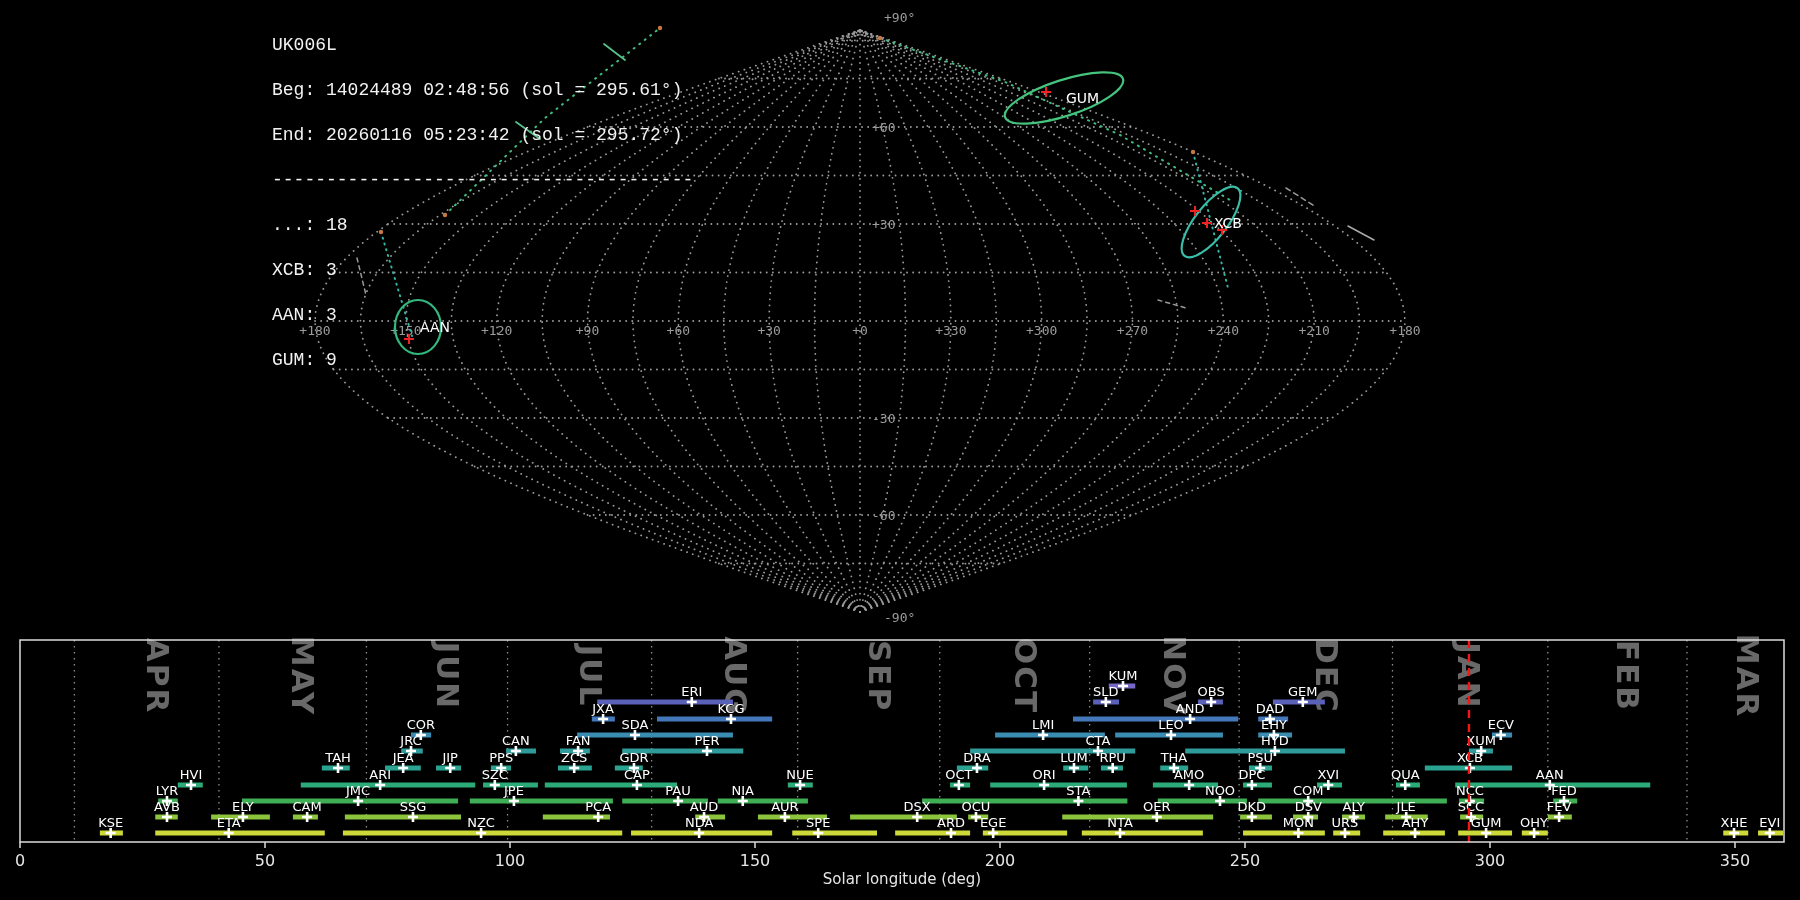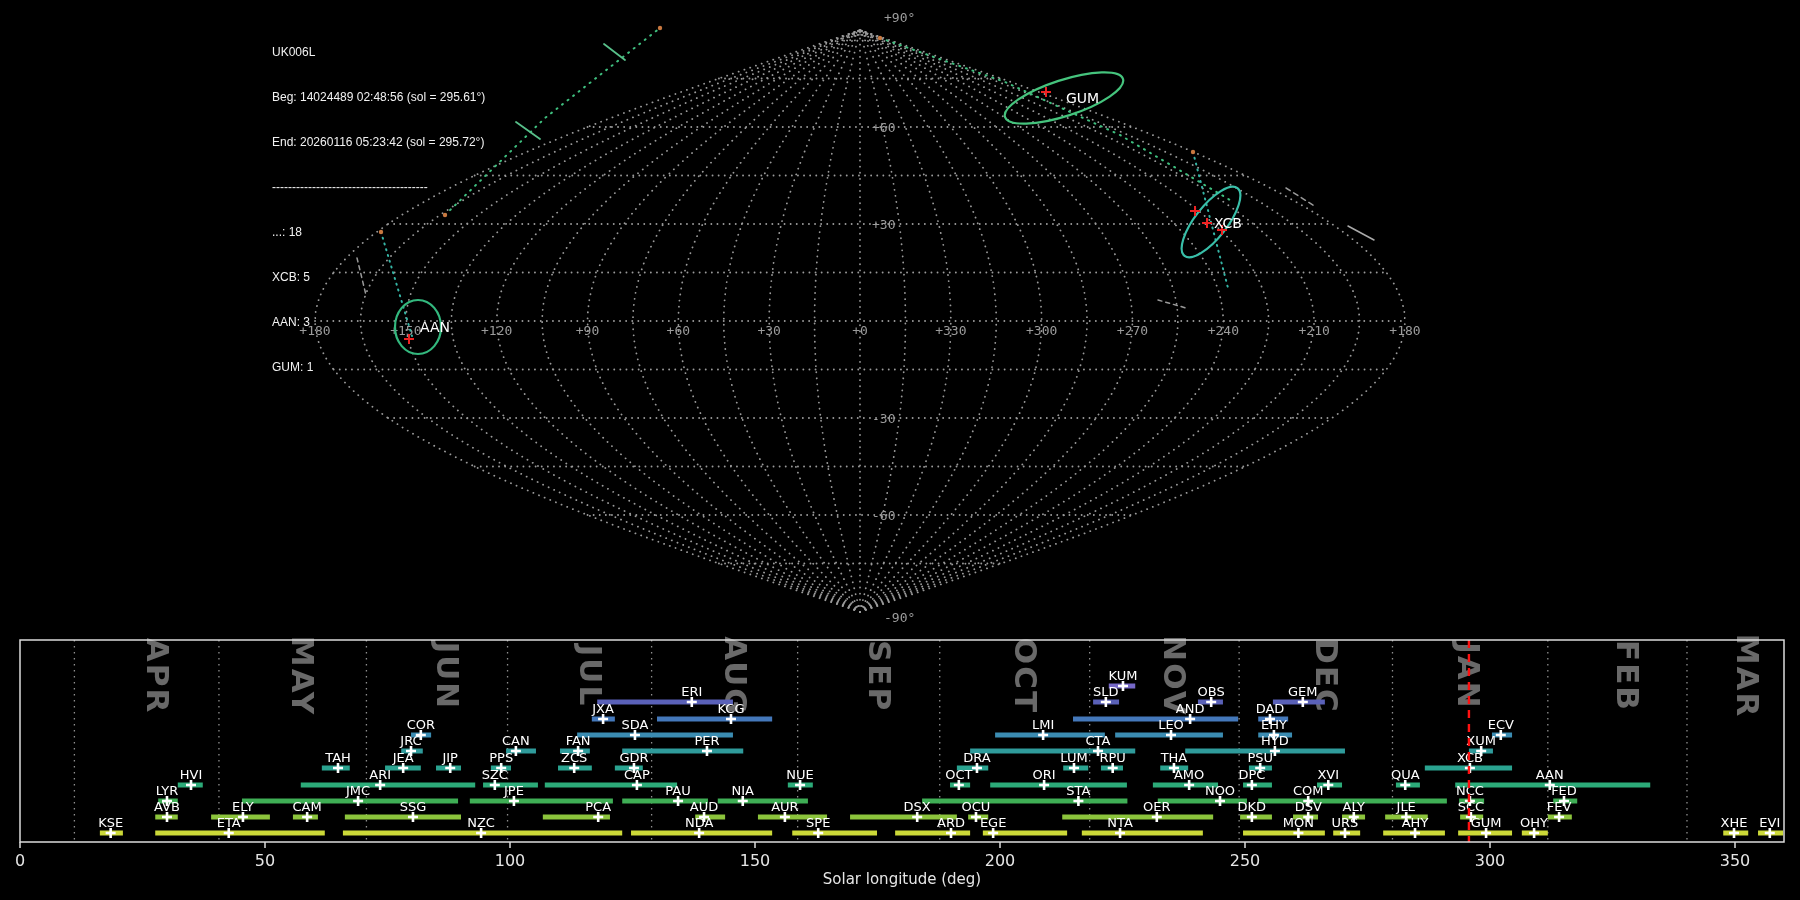--- a/index.html
+++ b/index.html
@@ -1,43 +1,43 @@
 <!DOCTYPE html>
 <html><head>
 <meta charset="utf-8">
 <style>
   html,body{margin:0;padding:0;background:#000;width:1800px;height:900px;overflow:hidden;}
   #stage{position:relative;width:1800px;height:900px;background:#000;}
   #info-block{
-    position:absolute;left:272px;top:15px;z-index:5;
-    font-family:Liberation Sans, sans-serif;
-    font-size:12px;line-height:15px;color:#f2f2f2;white-space:pre;
+    position:absolute;left:272px;top:8px;z-index:5;
+    font-family:Liberation Mono, monospace;
+    font-size:18px;line-height:15px;color:#f2f2f2;white-space:pre;
   }
   #scene{position:absolute;left:0;top:0;}
   text{user-select:none;}
   .coordlbl{font-family:"DejaVu Sans Mono","Liberation Mono",monospace;font-size:13px;fill:#9c9c9c;}
   .radiantlbl{font-family:"DejaVu Sans","Liberation Sans",sans-serif;font-size:14px;fill:#ffffff;}
   .showerlbl{font-family:"DejaVu Sans","Liberation Sans",sans-serif;font-size:13px;fill:#ffffff;}
   .monthlbl{font-family:"DejaVu Sans","Liberation Sans",sans-serif;font-size:31px;fill:#696969;font-weight:600;letter-spacing:2px;}
   .ticklbl{font-family:"DejaVu Sans","Liberation Sans",sans-serif;font-size:16px;fill:#e6e6e6;}
   .axislbl{font-family:"DejaVu Sans","Liberation Sans",sans-serif;font-size:15px;fill:#e6e6e6;}
 </style>
 </head>
 <body>
 
 <div id="stage">
   <div id="info-block">
     <div>UK006L</div>
     <div>Beg: 14024489 02:48:56 (sol = 295.61°)</div>
     <div>End: 20260116 05:23:42 (sol = 295.72°)</div>
     <div>---------------------------------------</div>
     <div>...: 18</div>
-    <div>XCB: 5</div>
+    <div>XCB: 3</div>
     <div>AAN: 3</div>
-    <div>GUM: 1</div>
+    <div>GUM: 9</div>
   </div>
   <svg id="scene" width="1800" height="900" viewBox="0 0 1800 900">
     <g id="skymap">
         <path d="M860.0 612.0L888.5 602.3L917.0 592.6L945.3 582.9L973.3 573.2L1001.1 563.5L1028.4 553.8L1055.3 544.1L1081.7 534.4L1107.4 524.7L1132.5 515.0L1156.8 505.3L1180.3 495.6L1203.0 485.9L1224.7 476.2L1245.4 466.5L1265.0 456.8L1283.5 447.1L1300.9 437.4L1317.1 427.7L1332.0 418.0L1345.6 408.3L1357.9 398.6L1368.8 388.9L1378.3 379.2L1386.4 369.5L1393.1 359.8L1398.3 350.1L1402.0 340.4L1404.3 330.7L1405.0 321.0L1404.3 311.3L1402.0 301.6L1398.3 291.9L1393.1 282.2L1386.4 272.5L1378.3 262.8L1368.8 253.1L1357.9 243.4L1345.6 233.7L1332.0 224.0L1317.1 214.3L1300.9 204.6L1283.5 194.9L1265.0 185.2L1245.4 175.5L1224.7 165.8L1203.0 156.1L1180.3 146.4L1156.8 136.7L1132.5 127.0L1107.4 117.3L1081.7 107.6L1055.3 97.9L1028.4 88.2L1001.1 78.5L973.3 68.8L945.3 59.1L917.0 49.4L888.5 39.7L860.0 30.0" stroke="#9a9a9a" stroke-width="1.8" stroke-linecap="round" stroke-dasharray="0.1 6" fill="none"></path>
         <path d="M860.0 612.0L886.1 602.3L912.2 592.6L938.2 582.9L963.9 573.2L989.3 563.5L1014.4 553.8L1039.0 544.1L1063.2 534.4L1086.8 524.7L1109.8 515.0L1132.1 505.3L1153.6 495.6L1174.4 485.9L1194.3 476.2L1213.3 466.5L1231.3 456.8L1248.2 447.1L1264.2 437.4L1279.0 427.7L1292.7 418.0L1305.1 408.3L1316.4 398.6L1326.4 388.9L1335.1 379.2L1342.6 369.5L1348.7 359.8L1353.4 350.1L1356.8 340.4L1358.9 330.7L1359.6 321.0L1358.9 311.3L1356.8 301.6L1353.4 291.9L1348.7 282.2L1342.6 272.5L1335.1 262.8L1326.4 253.1L1316.4 243.4L1305.1 233.7L1292.7 224.0L1279.0 214.3L1264.2 204.6L1248.2 194.9L1231.3 185.2L1213.3 175.5L1194.3 165.8L1174.4 156.1L1153.6 146.4L1132.1 136.7L1109.8 127.0L1086.8 117.3L1063.2 107.6L1039.0 97.9L1014.4 88.2L989.3 78.5L963.9 68.8L938.2 59.1L912.2 49.4L886.1 39.7L860.0 30.0" stroke="#9a9a9a" stroke-width="1.8" stroke-linecap="round" stroke-dasharray="0.1 6" fill="none"></path>
         <path d="M860.0 612.0L883.8 602.3L907.5 592.6L931.0 582.9L954.4 573.2L977.5 563.5L1000.3 553.8L1022.8 544.1L1044.7 534.4L1066.2 524.7L1087.1 515.0L1107.4 505.3L1127.0 495.6L1145.8 485.9L1163.9 476.2L1181.1 466.5L1197.5 456.8L1213.0 447.1L1227.4 437.4L1240.9 427.7L1253.3 418.0L1264.7 408.3L1274.9 398.6L1284.0 388.9L1291.9 379.2L1298.7 369.5L1304.2 359.8L1308.6 350.1L1311.7 340.4L1313.5 330.7L1314.2 321.0L1313.5 311.3L1311.7 301.6L1308.6 291.9L1304.2 282.2L1298.7 272.5L1291.9 262.8L1284.0 253.1L1274.9 243.4L1264.7 233.7L1253.3 224.0L1240.9 214.3L1227.4 204.6L1213.0 194.9L1197.5 185.2L1181.1 175.5L1163.9 165.8L1145.8 156.1L1127.0 146.4L1107.4 136.7L1087.1 127.0L1066.2 117.3L1044.7 107.6L1022.8 97.9L1000.3 88.2L977.5 78.5L954.4 68.8L931.0 59.1L907.5 49.4L883.8 39.7L860.0 30.0" stroke="#9a9a9a" stroke-width="1.8" stroke-linecap="round" stroke-dasharray="0.1 6" fill="none"></path>
         <path d="M860.0 612.0L881.4 602.3L902.7 592.6L923.9 582.9L945.0 573.2L965.8 563.5L986.3 553.8L1006.5 544.1L1026.3 534.4L1045.6 524.7L1064.4 515.0L1082.6 505.3L1100.3 495.6L1117.2 485.9L1133.5 476.2L1149.0 466.5L1163.8 456.8L1177.7 447.1L1190.7 437.4L1202.8 427.7L1214.0 418.0L1224.2 408.3L1233.4 398.6L1241.6 388.9L1248.7 379.2L1254.8 369.5L1259.8 359.8L1263.7 350.1L1266.5 340.4L1268.2 330.7L1268.8 321.0L1268.2 311.3L1266.5 301.6L1263.7 291.9L1259.8 282.2L1254.8 272.5L1248.7 262.8L1241.6 253.1L1233.4 243.4L1224.2 233.7L1214.0 224.0L1202.8 214.3L1190.7 204.6L1177.7 194.9L1163.8 185.2L1149.0 175.5L1133.5 165.8L1117.2 156.1L1100.3 146.4L1082.6 136.7L1064.4 127.0L1045.6 117.3L1026.3 107.6L1006.5 97.9L986.3 88.2L965.8 78.5L945.0 68.8L923.9 59.1L902.7 49.4L881.4 39.7L860.0 30.0" stroke="#9a9a9a" stroke-width="1.8" stroke-linecap="round" stroke-dasharray="0.1 6" fill="none"></path>
         <path d="M860.0 612.0L879.0 602.3L898.0 592.6L916.8 582.9L935.5 573.2L954.0 563.5L972.3 553.8L990.2 544.1L1007.8 534.4L1024.9 524.7L1041.7 515.0L1057.9 505.3L1073.6 495.6L1088.7 485.9L1103.1 476.2L1116.9 466.5L1130.0 456.8L1142.4 447.1L1153.9 437.4L1164.7 427.7L1174.7 418.0L1183.7 408.3L1191.9 398.6L1199.2 388.9L1205.6 379.2L1211.0 369.5L1215.4 359.8L1218.9 350.1L1221.3 340.4L1222.8 330.7L1223.3 321.0L1222.8 311.3L1221.3 301.6L1218.9 291.9L1215.4 282.2L1211.0 272.5L1205.6 262.8L1199.2 253.1L1191.9 243.4L1183.7 233.7L1174.7 224.0L1164.7 214.3L1153.9 204.6L1142.4 194.9L1130.0 185.2L1116.9 175.5L1103.1 165.8L1088.7 156.1L1073.6 146.4L1057.9 136.7L1041.7 127.0L1024.9 117.3L1007.8 107.6L990.2 97.9L972.3 88.2L954.0 78.5L935.5 68.8L916.8 59.1L898.0 49.4L879.0 39.7L860.0 30.0" stroke="#9a9a9a" stroke-width="1.8" stroke-linecap="round" stroke-dasharray="0.1 6" fill="none"></path>
         <path d="M860.0 612.0L876.6 602.3L893.2 592.6L909.7 582.9L926.1 573.2L942.3 563.5L958.2 553.8L973.9 544.1L989.3 534.4L1004.3 524.7L1019.0 515.0L1033.1 505.3L1046.9 495.6L1060.1 485.9L1072.7 476.2L1084.8 466.5L1096.3 456.8L1107.1 447.1L1117.2 437.4L1126.6 427.7L1135.3 418.0L1143.3 408.3L1150.4 398.6L1156.8 388.9L1162.4 379.2L1167.1 369.5L1171.0 359.8L1174.0 350.1L1176.2 340.4L1177.5 330.7L1177.9 321.0L1177.5 311.3L1176.2 301.6L1174.0 291.9L1171.0 282.2L1167.1 272.5L1162.4 262.8L1156.8 253.1L1150.4 243.4L1143.3 233.7L1135.3 224.0L1126.6 214.3L1117.2 204.6L1107.1 194.9L1096.3 185.2L1084.8 175.5L1072.7 165.8L1060.1 156.1L1046.9 146.4L1033.1 136.7L1019.0 127.0L1004.3 117.3L989.3 107.6L973.9 97.9L958.2 88.2L942.3 78.5L926.1 68.8L909.7 59.1L893.2 49.4L876.6 39.7L860.0 30.0" stroke="#9a9a9a" stroke-width="1.8" stroke-linecap="round" stroke-dasharray="0.1 6" fill="none"></path>
         <path d="M860.0 612.0L874.3 602.3L888.5 592.6L902.6 582.9L916.7 573.2L930.5 563.5L944.2 553.8L957.7 544.1L970.8 534.4L983.7 524.7L996.3 515.0L1008.4 505.3L1020.2 495.6L1031.5 485.9L1042.3 476.2L1052.7 466.5L1062.5 456.8L1071.8 447.1L1080.5 437.4L1088.5 427.7L1096.0 418.0L1102.8 408.3L1108.9 398.6L1114.4 388.9L1119.2 379.2L1123.2 369.5L1126.5 359.8L1129.1 350.1L1131.0 340.4L1132.1 330.7L1132.5 321.0L1132.1 311.3L1131.0 301.6L1129.1 291.9L1126.5 282.2L1123.2 272.5L1119.2 262.8L1114.4 253.1L1108.9 243.4L1102.8 233.7L1096.0 224.0L1088.5 214.3L1080.5 204.6L1071.8 194.9L1062.5 185.2L1052.7 175.5L1042.3 165.8L1031.5 156.1L1020.2 146.4L1008.4 136.7L996.3 127.0L983.7 117.3L970.8 107.6L957.7 97.9L944.2 88.2L930.5 78.5L916.7 68.8L902.6 59.1L888.5 49.4L874.3 39.7L860.0 30.0" stroke="#9a9a9a" stroke-width="1.8" stroke-linecap="round" stroke-dasharray="0.1 6" fill="none"></path>

